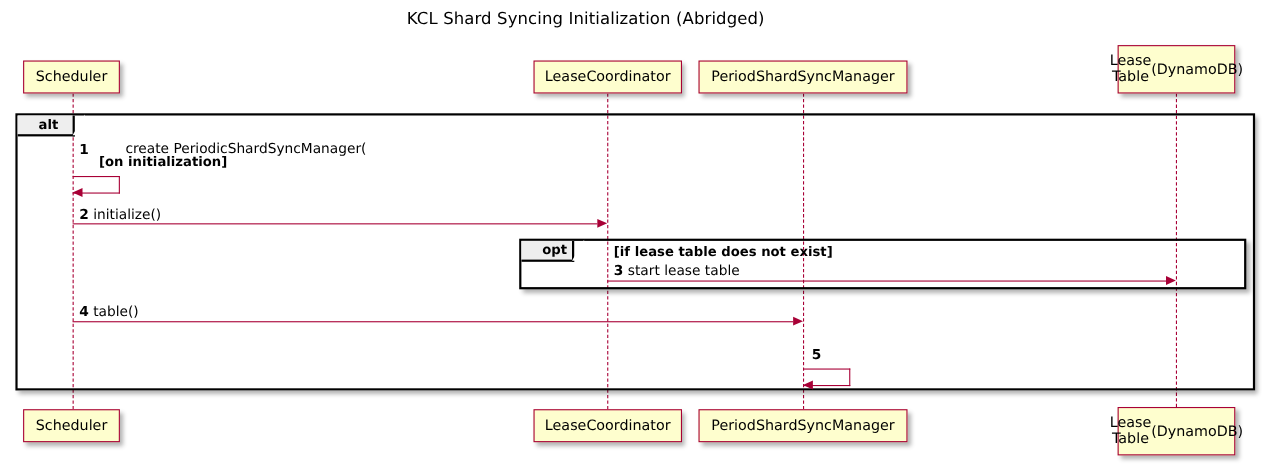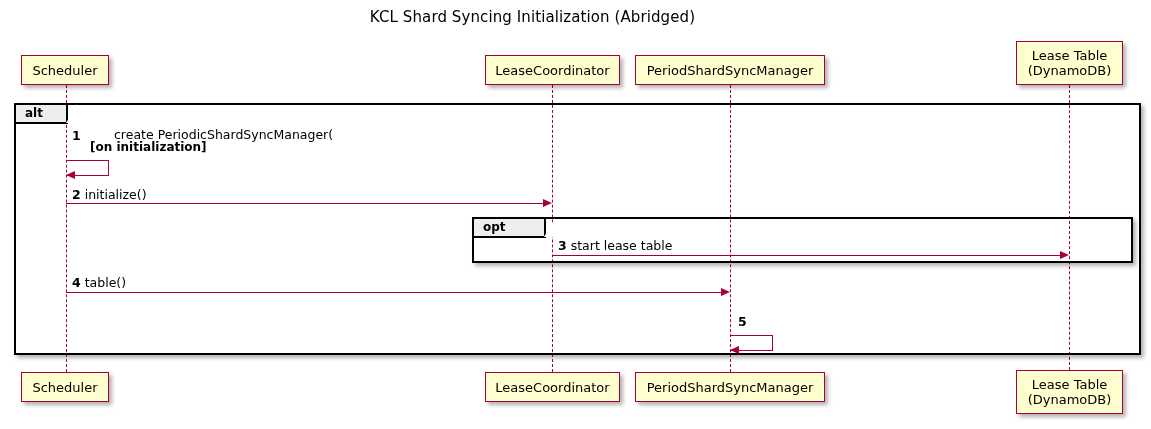--- a/index.html
+++ b/index.html
@@ -28,21 +28,20 @@
   
   .participant {
     position: absolute;
     box-sizing: border-box;
     background: #FEFECE;
     border: 1.5px solid #A80036;
     color: #000000;
     font-size: 13px;
     text-align: center;
     display: flex;
-    flex-direction: column;
     align-items: center;
     justify-content: center;
     line-height: 15px;
     box-shadow: 3px 3px 4px rgba(0,0,0,0.30);
     z-index: 5;
   }
   
   .lifeline {
     position: absolute;
     width: 0;
@@ -60,21 +59,21 @@
   }
   .frame-tab {
     position: absolute;
     box-sizing: border-box;
     background: #EEEEEE;
     border-right: 2px solid #000000;
     border-bottom: 2px solid #000000;
     font-size: 12px;
     font-weight: bold;
     color: #000000;
-    padding-left: 9px;
+    padding-left: 19px;
     line-height: 17px;
     z-index: 4;
   }
   .frame-tab::after {
     content: "";
     position: absolute;
     right: -11px;
     top: -1px;
     width: 0;
     height: 0;
@@ -181,23 +180,24 @@
   <div class="arrowhead arrow-left" style="left:66px; top:171px;"></div>
 
   <div class="msg-text" style="left:72px; top:188px;">
     <span class="msg-num">2</span>
     <span>initialize()</span>
   </div>
   <div class="msg-line" style="left:66px; top:203px; width:477px;"></div>
   <div class="arrowhead arrow-right" style="left:543px; top:199px;"></div>
 
   <div class="frame" style="left:472px; top:217px; width:661px; height:46px;"></div>
-  <div class="frame-tab" style="left:474px; top:219px; width:72px; height:19px;">
+  <div class="frame-tab" style="left:474px; top:219px; width:48px; height:19px;">
     <span>opt</span>
   </div>
+  <div class="frame-label" style="left:558px; top:222px;">[if lease table does not exist]</div>
 
   <div class="msg-text" style="left:558px; top:239px;">
     <span class="msg-num">3</span>
     <span>start lease table</span>
   </div>
   <div class="msg-line" style="left:552px; top:255px; width:508px;"></div>
   <div class="arrowhead arrow-right" style="left:1060px; top:251px;"></div>
 
   <div class="msg-text" style="left:72px; top:276px;">
     <span class="msg-num">4</span>

